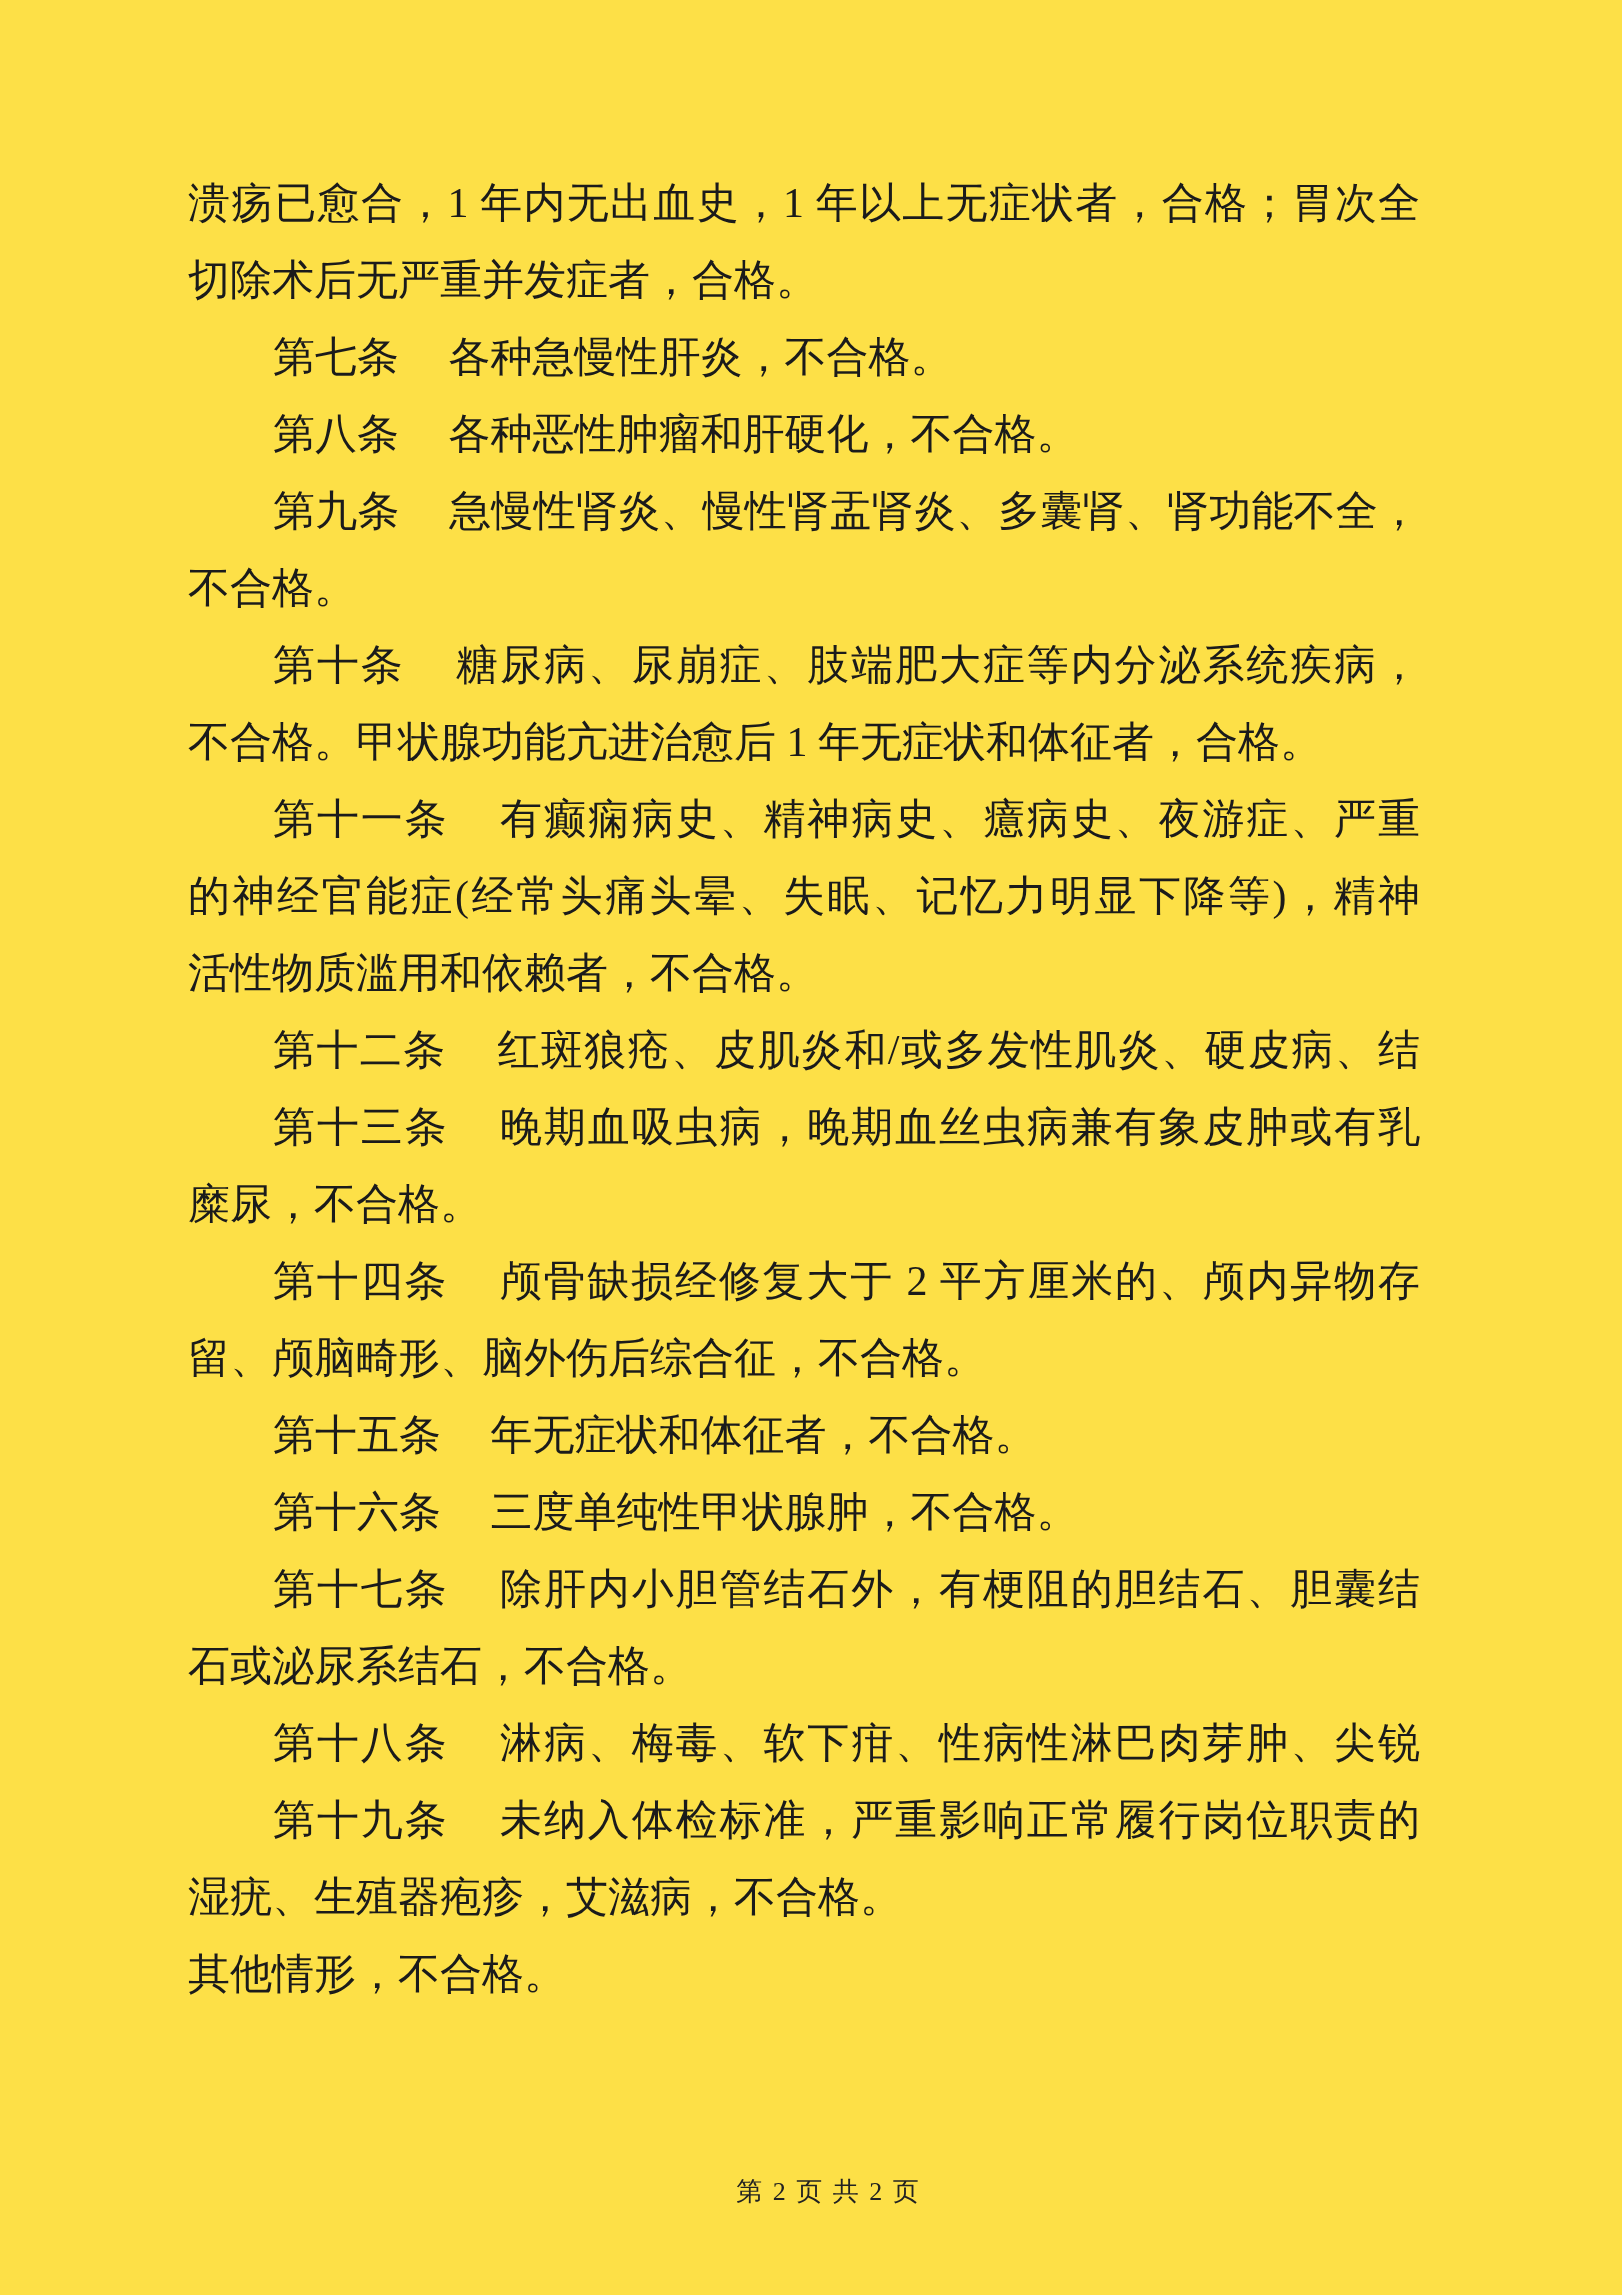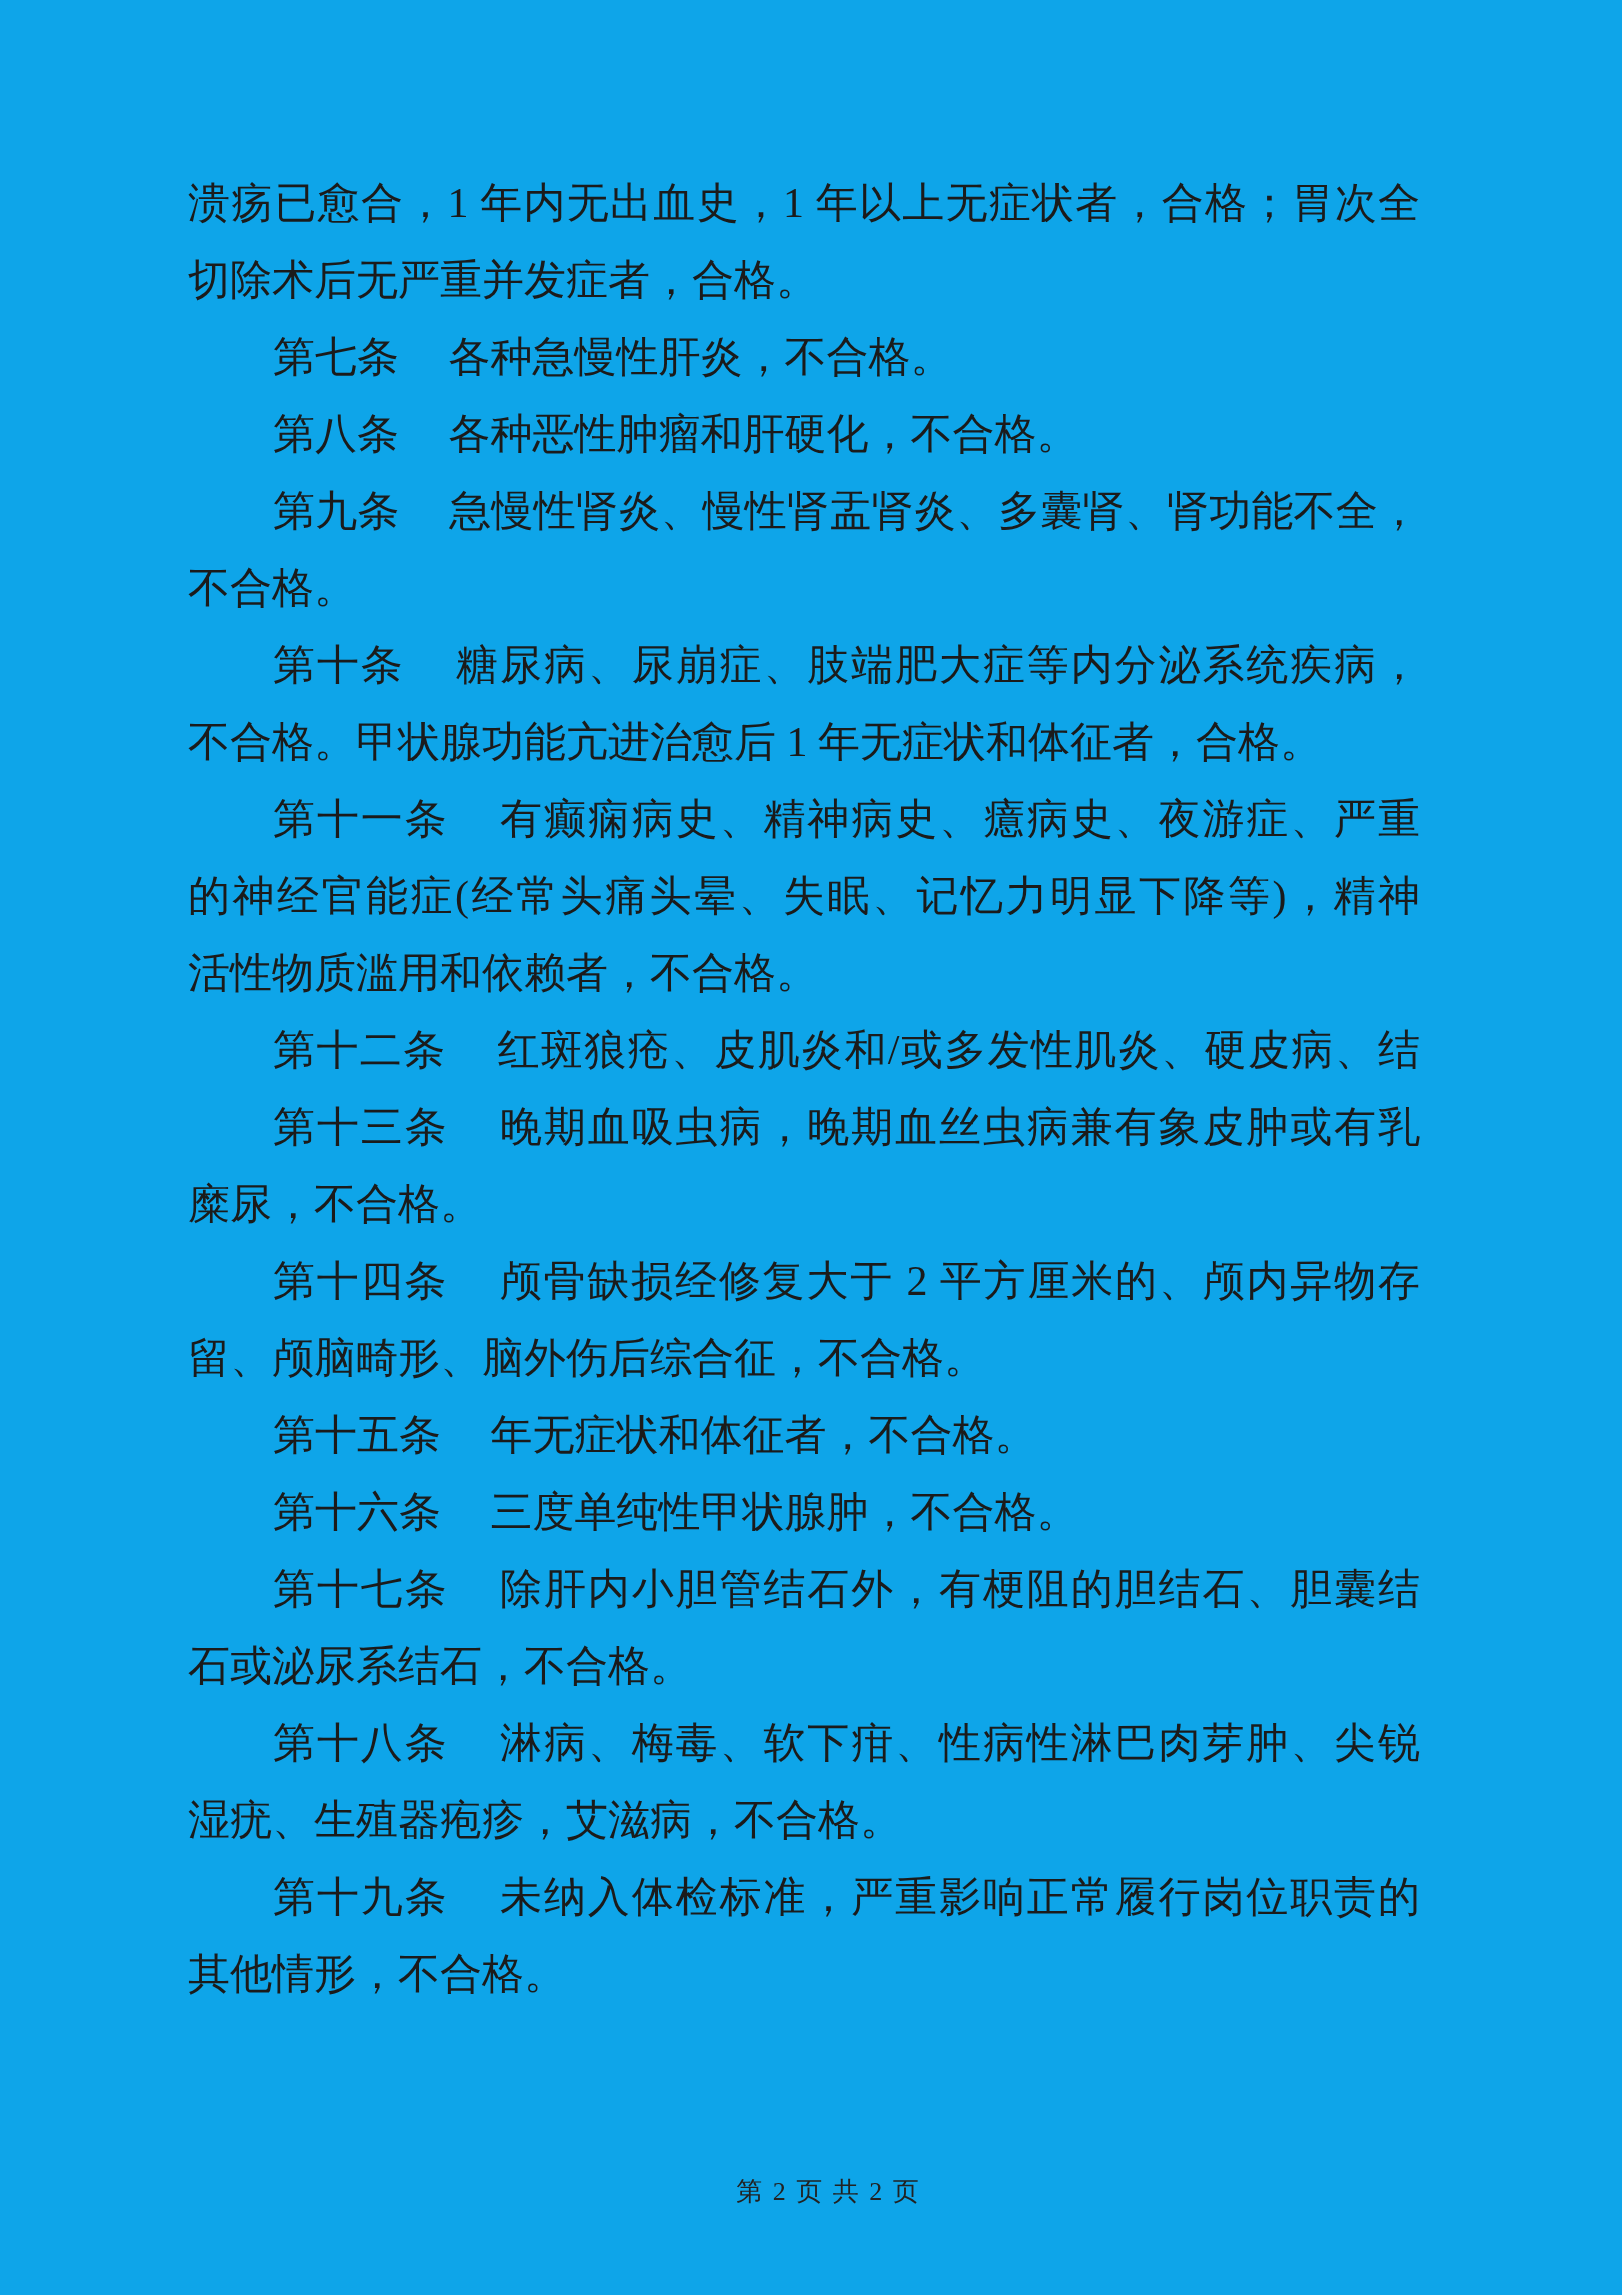--- a/index.html
+++ b/index.html
@@ -4,21 +4,21 @@
 <style>
   html, body {
     margin: 0;
     padding: 0;
     background: #ffffff;
   }
   .page {
     position: relative;
     width: 1623px;
     height: 2295px;
-    background: #0ea5e9;
+    background: #fde047;
     overflow: hidden;
     font-family: "Liberation Serif", "DejaVu Serif", serif;
     color: #1b1b1b;
   }
   .content {
     position: absolute;
     left: 188px;
     top: 165px;
     width: 1232px;
     font-size: 42px;
@@ -136,27 +136,27 @@
     <span class="txt">除肝内小胆管结石外，有梗阻的胆结石、胆囊结</span>
   </div>
       <div class="line">
     
     <span class="txt">石或泌尿系结石，不合格。</span>
   </div>
       <div class="line indent fill">
     <b class="art">第十八条</b>
     <span class="txt">淋病、梅毒、软下疳、性病性淋巴肉芽肿、尖锐</span>
   </div>
+      <div class="line indent fill">
+    <b class="art">第十九条</b>
+    <span class="txt">未纳入体检标准，严重影响正常履行岗位职责的</span>
+  </div>
       <div class="line">
     
     <span class="txt">湿疣、生殖器疱疹，艾滋病，不合格。</span>
-  </div>
-      <div class="line indent fill">
-    <b class="art">第十九条</b>
-    <span class="txt">未纳入体检标准，严重影响正常履行岗位职责的</span>
   </div>
       <div class="line">
     
     <span class="txt">其他情形，不合格。</span>
   </div>
     </div>
   <div class="footer">第 2 页 共 2 页</div>
 </div>
 
 

